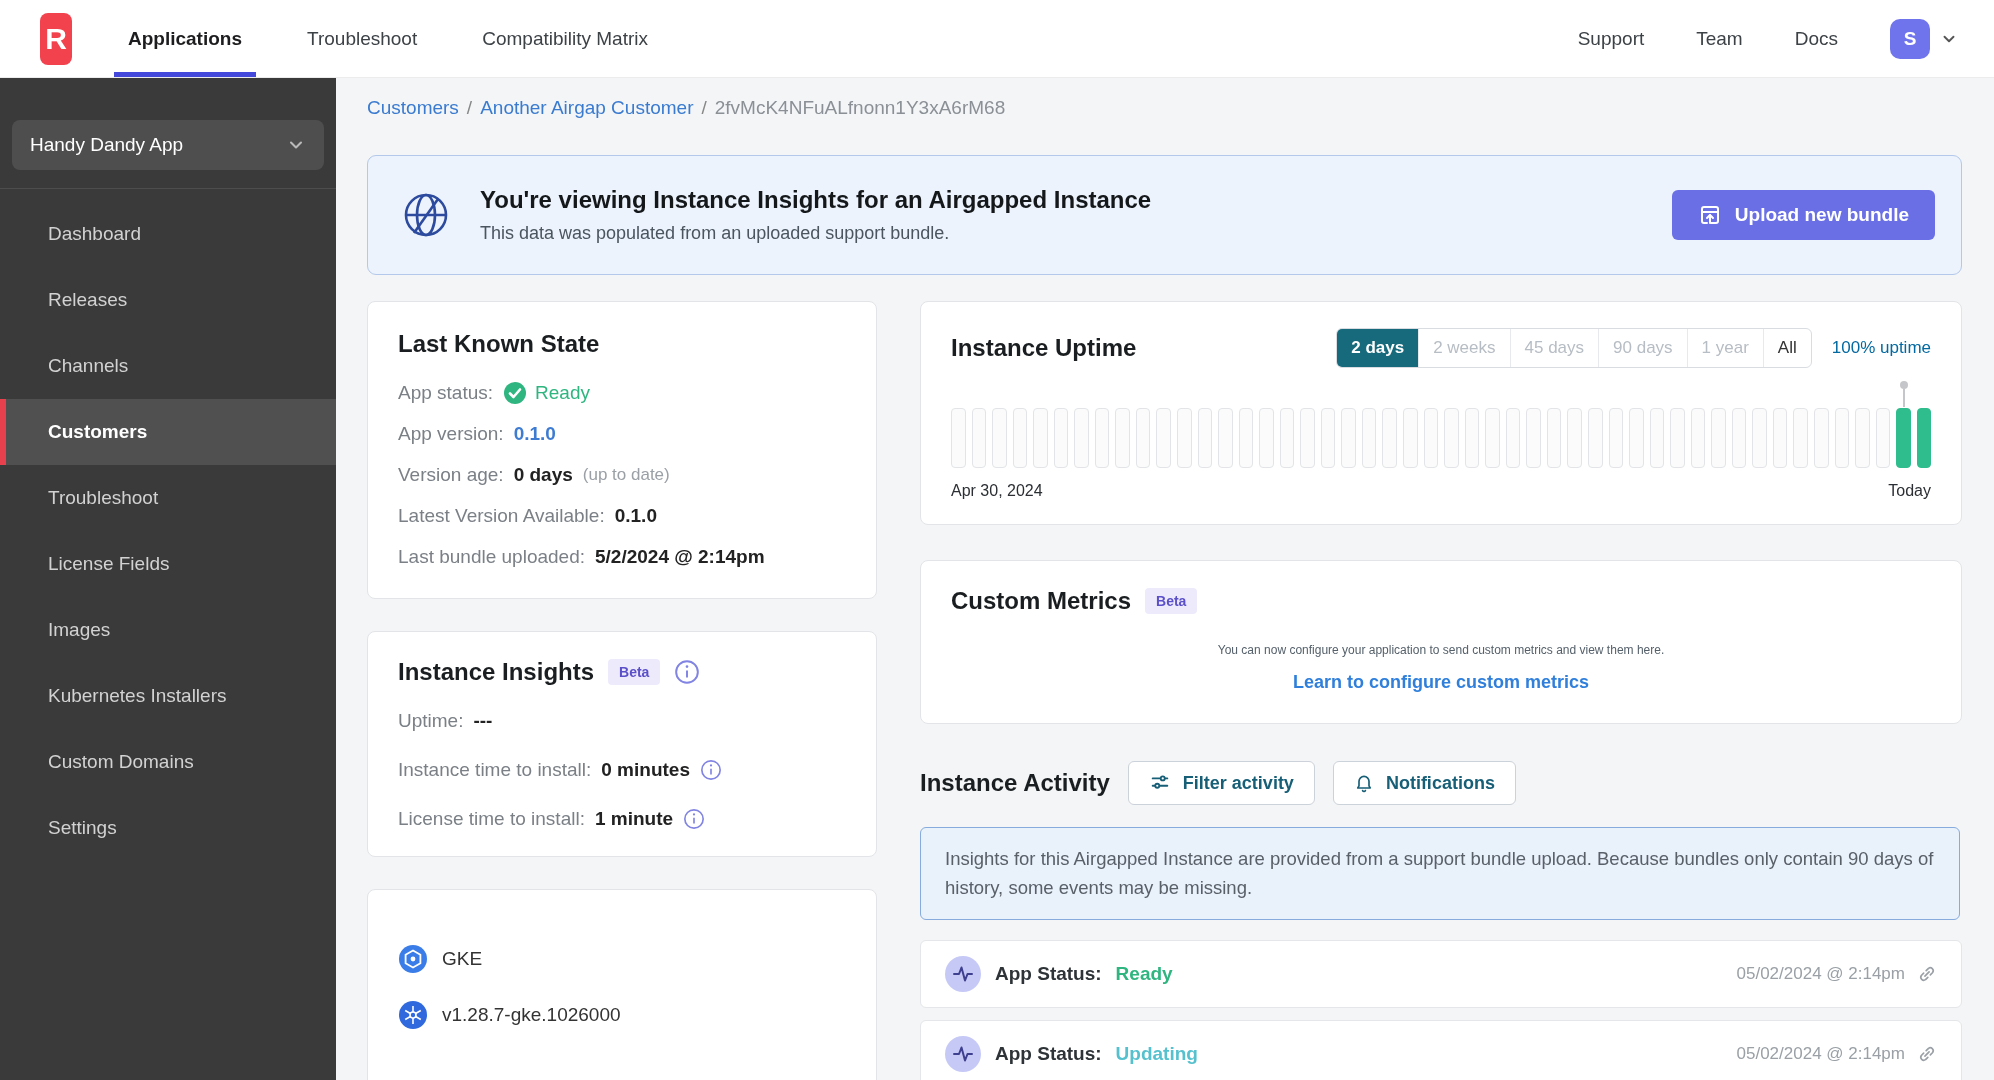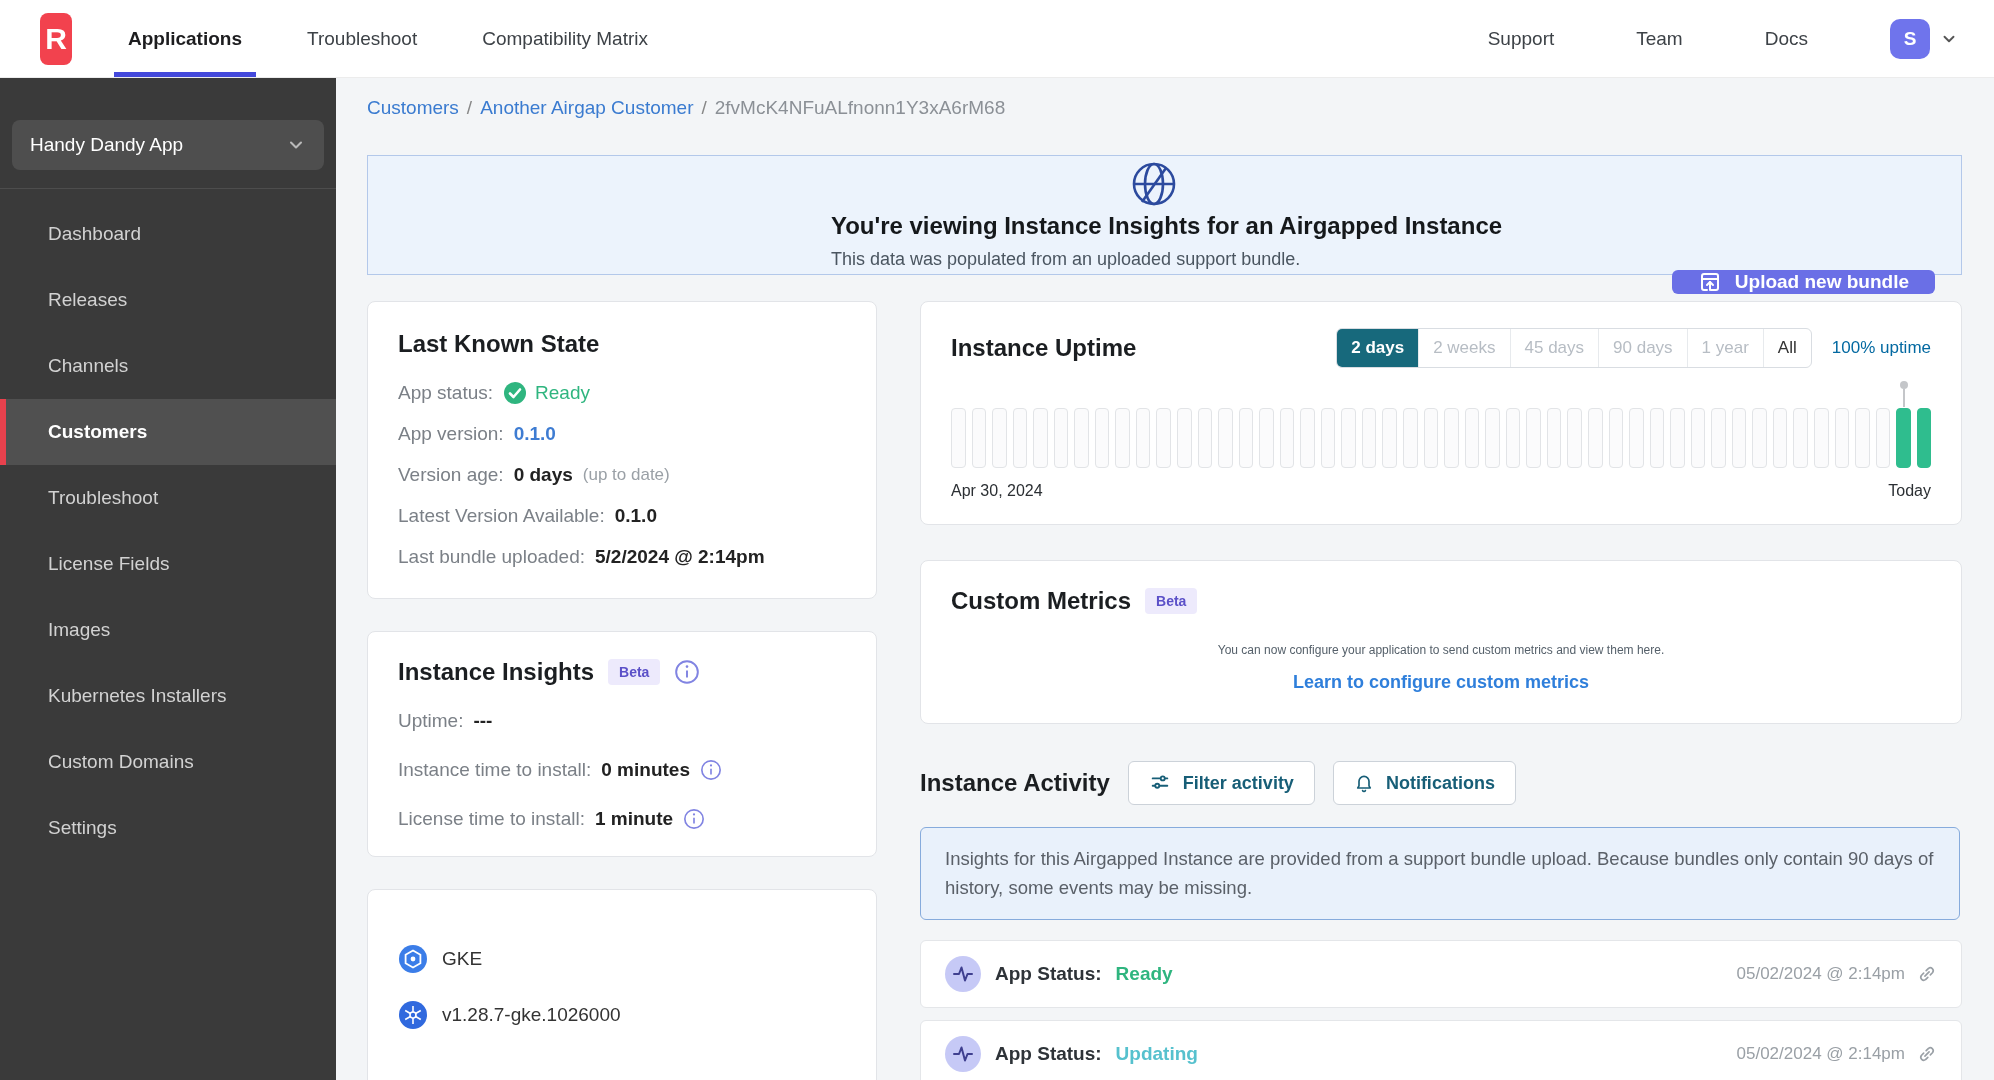--- a/index.html
+++ b/index.html
@@ -6,42 +6,42 @@
   html,body { width:1994px; height:1080px; overflow:hidden; }
   body { font-family:"Liberation Sans", sans-serif; background:#f3f5f7; color:#222; }
 
   
   .topnav { height:78px; background:#fff; display:flex; align-items:center; border-bottom:1px solid #ececec; position:relative; z-index:5; }
   .logo { width:32px; height:52px; background:#f2424e; border-radius:8px; color:#fff; font-weight:700; font-size:30px; display:flex; align-items:center; justify-content:center; margin-left:40px; }
   .nav-left { display:flex; gap:65px; margin-left:56px; height:100%; align-items:center; }
   .nav-item { font-size:19px; color:#3d4247; position:relative; height:100%; display:flex; align-items:center; cursor:pointer; }
   .nav-item.active { font-weight:700; color:#1d1d1f; }
   .nav-item.active::after { content:""; position:absolute; left:-14px; right:-14px; bottom:0; height:5px; background:#4449db; }
-  .nav-right { margin-left:auto; display:flex; align-items:center; gap:82px; margin-right:36px; }
+  .nav-right { margin-left:auto; display:flex; align-items:center; gap:52px; margin-right:36px; }
   .nav-right .nav-item { height:auto; }
   .avatar-wrap { display:flex; align-items:center; gap:10px; cursor:pointer; }
   .avatar { width:40px; height:40px; border-radius:10px; background:#6f74ec; color:#fff; font-size:19px; font-weight:700; display:flex; align-items:center; justify-content:center; }
 
   
   .shell { display:flex; height:1002px; }
   .sidebar { width:336px; background:#3a3a3a; flex-shrink:0; }
   .app-selector { margin:42px 12px 0; height:50px; background:#4e4e4e; border-radius:8px; display:flex; align-items:center; padding:0 18px; color:#fff; font-size:19px; cursor:pointer; }
   .app-selector svg { margin-left:auto; }
   .side-divider { height:1px; background:#4d4d4d; margin-top:18px; }
   .side-nav { list-style:none; margin-top:12px; }
   .side-item { height:66px; display:flex; align-items:center; padding-left:48px; font-size:19px; color:#d2d2d2; cursor:pointer; }
   .side-item.active { background:#505050; color:#fff; font-weight:700; border-left:6px solid #e8414d; padding-left:42px; }
 
   
   main { flex:1; padding:0 32px 0 31px; min-width:0; }
   .breadcrumb { margin-top:19px; font-size:19px; color:#8b9096; }
   .breadcrumb a { color:#3a7bd0; text-decoration:none; cursor:pointer; }
   .crumb-sep { margin:0 8px; color:#888; }
 
-  .banner { margin-top:36px; height:120px; background:#ecf3fc; border:1px solid #b3c8ea; border-radius:0; display:flex; align-items:center; padding:0 26px 0 30px;flex-direction:column; }
+  .banner { margin-top:36px; height:120px; background:#ecf3fc; border:1px solid #b3c8ea; border-radius:9px; display:flex; align-items:center; padding:0 26px 0 30px; }
   .banner-icon { flex-shrink:0; margin-right:26px; }
   .banner-title { font-size:24px; font-weight:700; color:#15181b; }
   .banner-sub { font-size:18px; color:#4a5560; margin-top:9px; }
   .upload-btn { margin-left:auto; height:50px; background:#6a6fe6; color:#fff; border:none; border-radius:6px; font-family:inherit; font-size:19px; font-weight:700; display:flex; align-items:center; gap:13px; padding:0 26px; cursor:pointer; }
 
   .columns { display:flex; gap:43px; margin-top:26px; }
   .col-left { width:510px; flex-shrink:0; display:flex; flex-direction:column; gap:32px; }
   .col-right { flex:1; min-width:0; }
 
   .card { background:#fff; border:1px solid #e2e4e8; border-radius:8px; }

